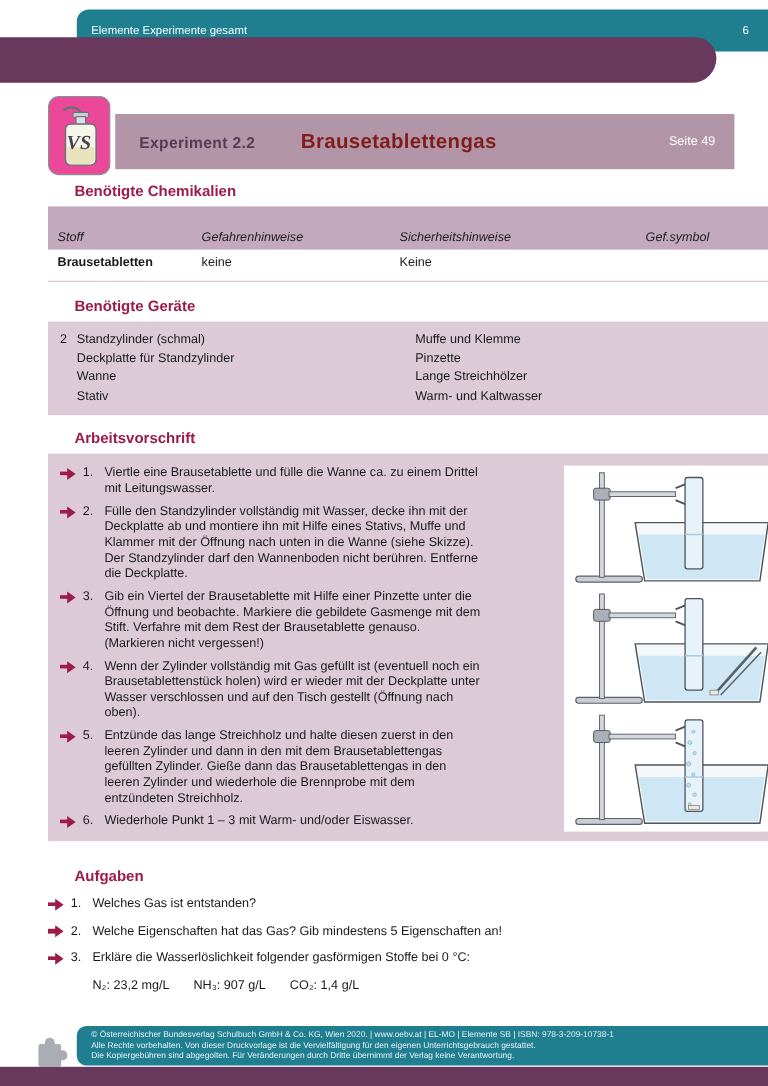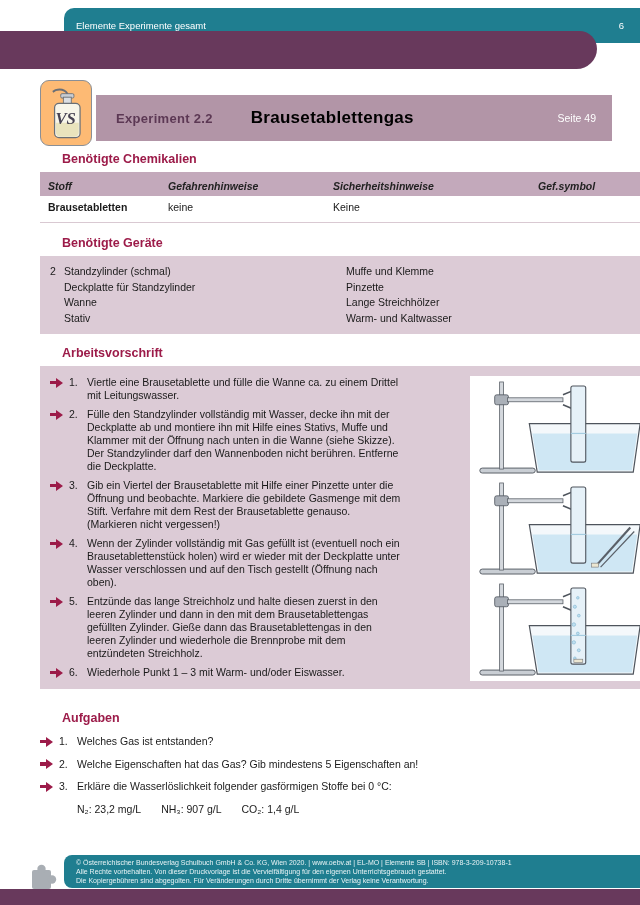--- a/index.html
+++ b/index.html
@@ -16,41 +16,41 @@
     color:#fff; font-size:9.5px; padding:0 16px 0 12px;
   }
   
   .swoosh {
     position:absolute; top:31px; left:0; width:597px; height:38px;
     background:#68395c; border-radius:0 26px 30px 0;
   }
   
   .bottle-box {
     position:absolute; top:80px; left:40px; width:52px; height:66px;
-    background:#fdba74; border:1.5px solid #8a8f96; border-radius:9px; z-index:2;
+    background:#ec4899; border:1.5px solid #8a8f96; border-radius:9px; z-index:2;
     display:flex; align-items:center; justify-content:center;
   }
   
   .exp-band {
     position:absolute; top:95px; left:96px; width:516px; height:46px;
     background:#b295a7; display:flex; align-items:center;
   }
   .exp-label { margin-left:20px; font-size:13px; font-weight:700; color:#5c3854; letter-spacing:0.3px; }
-  .exp-title { margin-left:38px; font-size:17px; font-weight:700; color:#000000; letter-spacing:0.3px; }
+  .exp-title { margin-left:38px; font-size:17px; font-weight:700; color:#7f1d1d; letter-spacing:0.3px; }
   .exp-page { margin-left:auto; margin-right:16px; font-size:10.5px; color:#fff;padding-left:10px; }
 
   .content { position:absolute; top:150px; left:40px; width:618px; }
 
   .section-heading { color:#9c1b49; font-size:12.5px; font-weight:700; margin:0 0 6px 22px; }
   .mt1 { margin-top:2px; } .mt2 { margin-top:13px; } .mt3 { margin-top:12px; } .mt4 { margin-top:22px; margin-bottom:10px; }
 
   
   .chem-head, .chem-row { display:grid; grid-template-columns:120px 165px 205px 1fr; }
   .chem-head { background:#c3a9bb; }
-  .chem-head span { font-style:italic; font-weight:700; font-size:10.5px; padding:8px 4px 4px 8px; color:#222; }
+  .chem-head span { font-style:italic; font-weight:400; font-size:10.5px; padding:20px 4px 4px 8px; color:#222; }
   .chem-row { border-bottom:1px solid #d9c9d2; }
   .chem-row span { font-size:10.5px; padding:5px 4px 9px 8px; }
   .bold { font-weight:700; }
 
   
   .devices-box { display:flex; background:#dccbd6; padding:8px 10px; font-size:10.5px; line-height:15.5px; }
   .dev-col.left { flex:0 0 296px; }
   .dev-col.right { flex:1; }
   .dev-row { display:flex; }
   .dev-count { flex:none; width:14px; }

